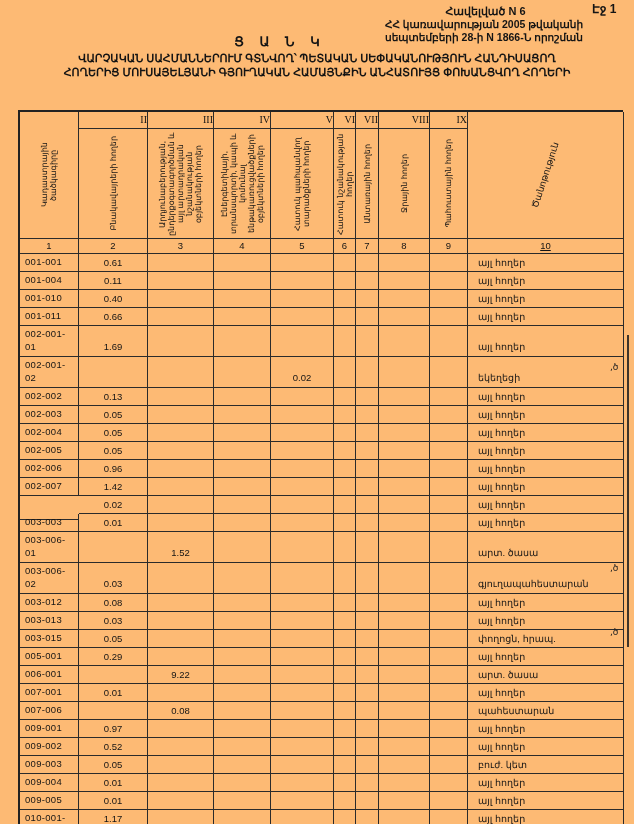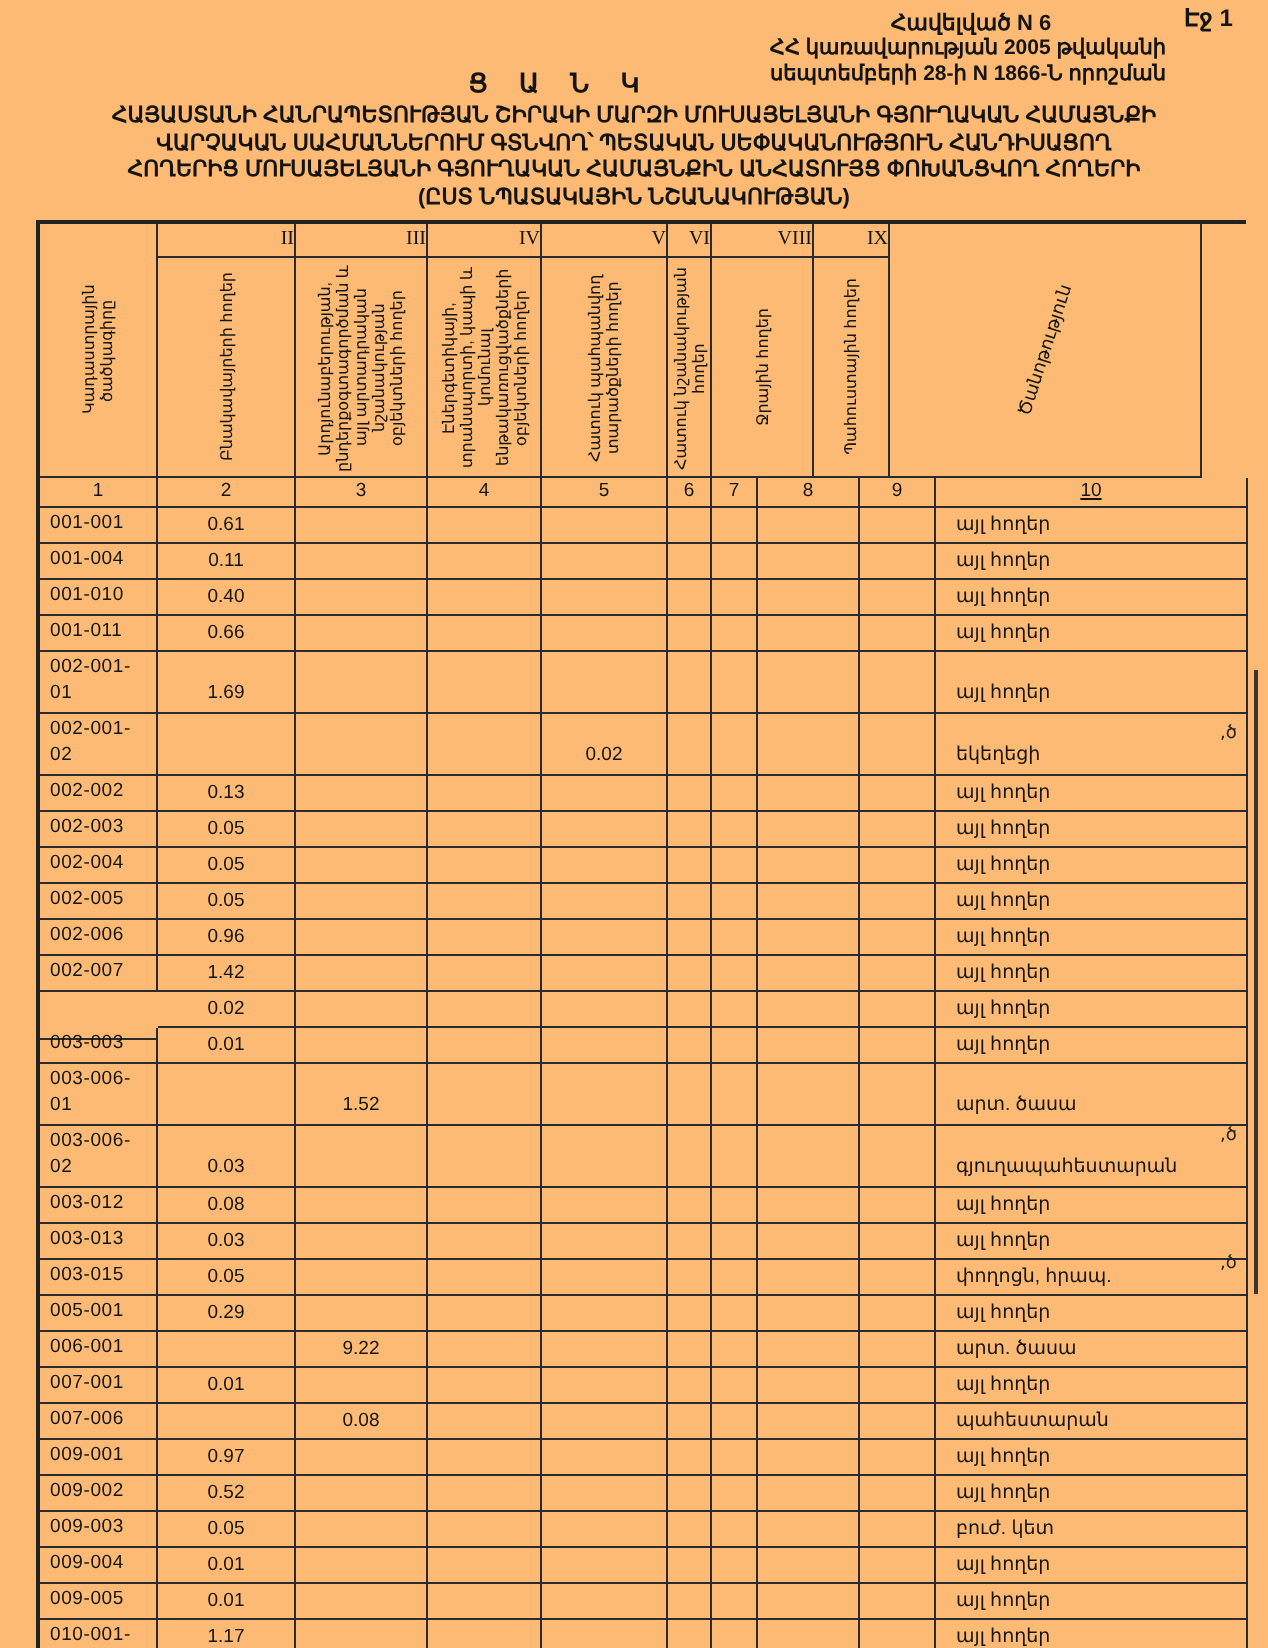--- a/index.html
+++ b/index.html
@@ -49,24 +49,22 @@
 <div class="sheet">
 
   <div class="hdr-appendix">Հավելված N 6</div>
   <div class="hdr-page">Էջ 1</div>
   <div class="hdr-decree">
     <div>ՀՀ կառավարության 2005 թվականի</div>
     <div>սեպտեմբերի 28-ի N 1866-Ն որոշման</div>
   </div>
   <div class="hdr-cank">Ց Ա Ն Կ</div>
   <div class="hdr-title">
-    <div>ՀԱՅԱՍՏԱՆԻ ՀԱՆՐԱՊԵՏՈՒԹՅԱՆ ՇԻՐԱԿԻ ՄԱՐԶԻ ՄՈՒՍԱՅԵԼՅԱՆԻ ԳՅՈՒՂԱԿԱՆ ՀԱՄԱՅՆՔԻ</div>
     <div>ՎԱՐՉԱԿԱՆ ՍԱՀՄԱՆՆԵՐՈՒՄ ԳՏՆՎՈՂ՝ ՊԵՏԱԿԱՆ ՍԵՓԱԿԱՆՈՒԹՅՈՒՆ ՀԱՆԴԻՍԱՑՈՂ</div>
     <div>ՀՈՂԵՐԻՑ ՄՈՒՍԱՅԵԼՅԱՆԻ ԳՅՈՒՂԱԿԱՆ ՀԱՄԱՅՆՔԻՆ ԱՆՀԱՏՈՒՅՑ ՓՈԽԱՆՑՎՈՂ ՀՈՂԵՐԻ</div>
-    <div>(ԸՍՏ ՆՊԱՏԱԿԱՅԻՆ ՆՇԱՆԱԿՈՒԹՅԱՆ)</div>
   </div>
 
   <div class="tbl">
     <div class="trow hrow" id="header-row">
         <div class="tcell hcell" style="flex: 0 0 59px;">
           <div class="vwrap">
             <span class="vtext">Կադաստրային ծածկագիրը</span>
           </div>
         </div>
         <div class="tcell hcell" style="flex: 0 0 69px;">
@@ -90,20 +88,26 @@
         <div class="tcell hcell" style="flex: 0 0 63px;">
           <div class="roman">V</div>
           <div class="vwrap">
             <span class="vtext">Հատուկ պահպանվող տարածքների հողեր</span>
           </div>
         </div>
         <div class="tcell hcell" style="flex: 0 0 22px;">
           <div class="roman">VI</div>
           <div class="vwrap">
             <span class="vtext">Հատուկ նշանակության հողեր</span>
+          </div>
+        </div>
+        <div class="tcell hcell" style="flex: 0 0 23px;">
+          <div class="roman">VII</div>
+          <div class="vwrap">
+            <span class="vtext">Անտառային հողեր</span>
           </div>
         </div>
         <div class="tcell hcell" style="flex: 0 0 51px;">
           <div class="roman">VIII</div>
           <div class="vwrap">
             <span class="vtext">Ջրային հողեր</span>
           </div>
         </div>
         <div class="tcell hcell" style="flex: 0 0 38px;">
           <div class="roman">IX</div>

